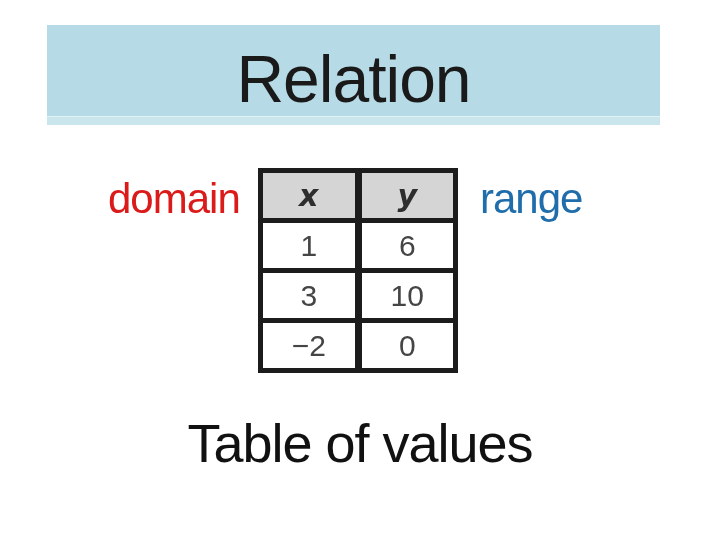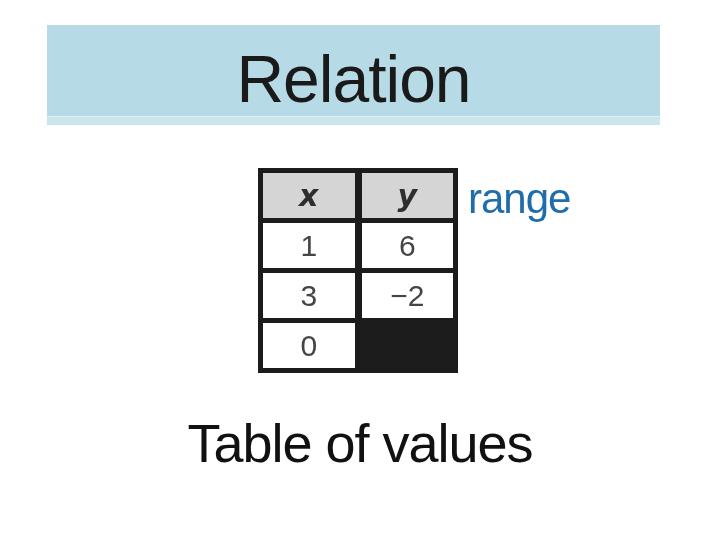--- a/index.html
+++ b/index.html
@@ -54,21 +54,21 @@
     position: absolute;
     top: 172px;
     height: 54px;
     display: flex;
     align-items: center;
     font-size: 42px;
     line-height: 1;
     letter-spacing: -1px;
   }
   .domain-label { left: 108px; color: var(--domain-red, #DB1A1A); }
-  .range-label  { left: 468px; color: var(--range-blue, #1F6DAB); }
+  .range-label  { left: 480px; color: var(--range-blue, #1F6DAB); }
   
   .values-table {
     position: absolute;
     left: 258px;
     top: 168px;
     width: 200px;
     height: 205px;
     background: var(--table-border, #1C1C1C);
     display: grid;
     grid-template-columns: 1fr 1fr;
@@ -112,27 +112,29 @@
 </style>
 </head>
 <body>
 
 <div class="slide">
 
   <div class="title-bar">
     <h1 class="slide-title">Relation</h1>
   </div>
 
+  <div class="side-label domain-label">domain</div>
 
   <div class="values-table" id="values-table">
       <div class="cell header">x</div>
       <div class="cell header">y</div>
       <div class="cell">1</div>
       <div class="cell">6</div>
       <div class="cell">3</div>
+      <div class="cell">10</div>
       <div class="cell">−2</div>
       <div class="cell">0</div>
     </div>
 
   <div class="side-label range-label">range</div>
 
   <div class="caption">Table of values</div>
 
 </div>
 

